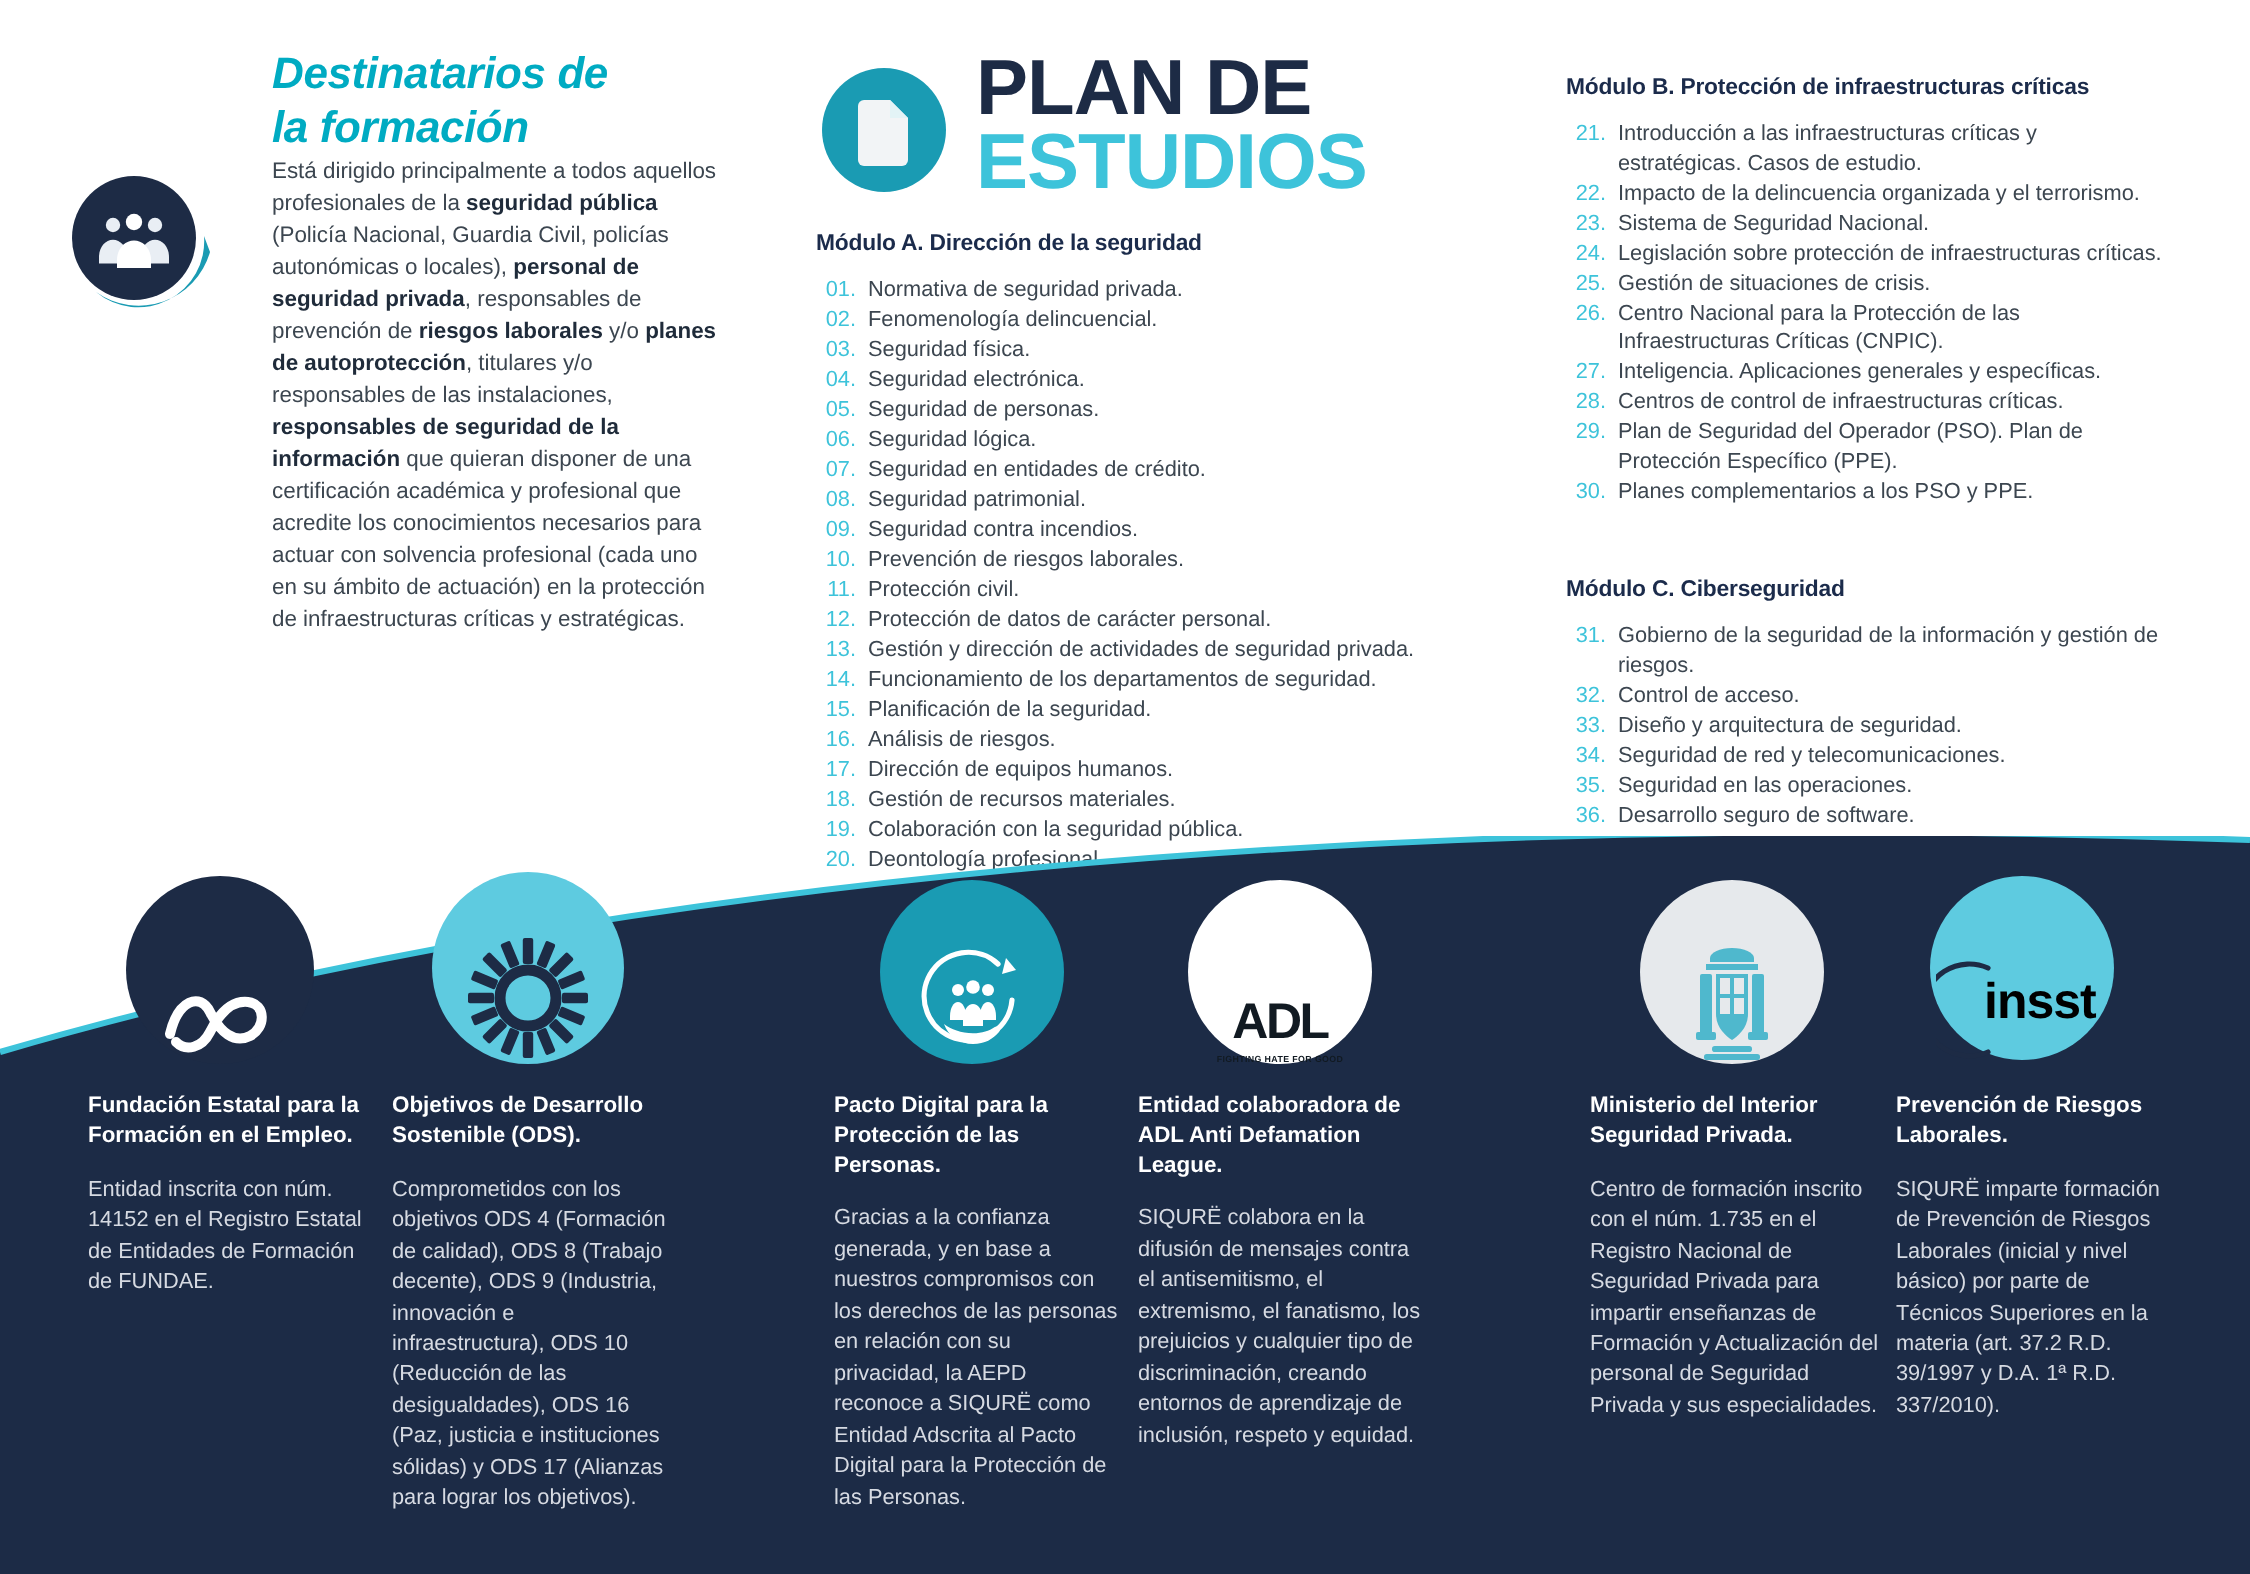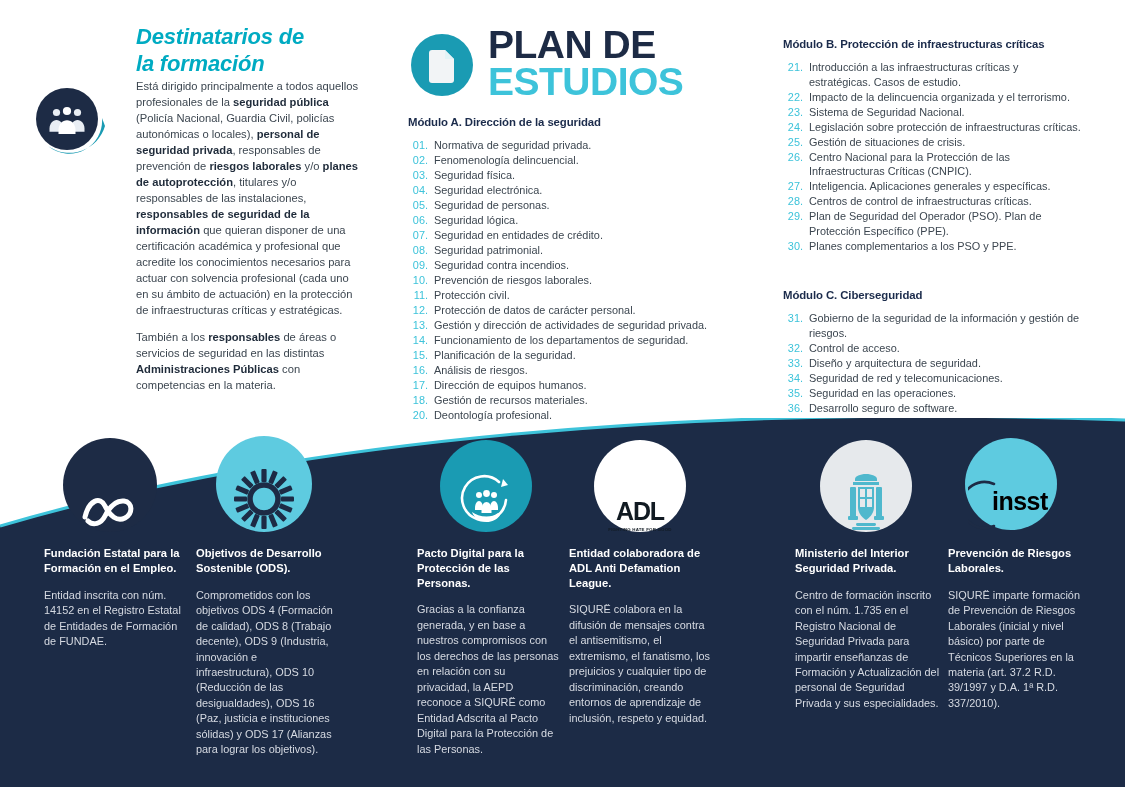--- a/index.html
+++ b/index.html
@@ -114,21 +114,20 @@
               <circle cx="39" cy="31" r="4.1" fill="#ffffff"></circle>
               <circle cx="49.5" cy="32.5" r="3.6" fill="#e9eef4"></circle>
               <path d="M21.5 48.5 c0-5 3.2-8.6 7-8.6 s7 3.6 7 8.6 v3.2 h-14 z" fill="#e9eef4"></path>
               <path d="M56.5 48.5 c0-5-3.2-8.6-7-8.6 s-7 3.6-7 8.6 v3.2 h14 z" fill="#e9eef4"></path>
               <path d="M30.5 50 c0-5.6 3.8-9.8 8.5-9.8 s8.5 4.2 8.5 9.8 v4 h-17 z" fill="#ffffff"></path>
             </g>
           </svg>
         </div>
         <div class="col1-text">
           <p>Está dirigido principalmente a todos aquellos profesionales de la <b>seguridad pública</b> (Policía Nacional, Guardia Civil, policías autonómicas o locales), <b>personal de seguridad privada</b>, responsables de prevención de <b>riesgos laborales</b> y/o <b>planes de autoprotección</b>, titulares y/o responsables de las instalaciones, <b>responsables de seguridad de la información</b> que quieran disponer de una certificación académica y profesional que acredite los conocimientos necesarios para actuar con solvencia profesional (cada uno en su ámbito de actuación) en la protección de infraestructuras críticas y estratégicas.</p>
-          <p>También a los <b>responsables</b> de áreas o servicios de seguridad en las distintas <b>Administraciones Públicas</b> con competencias en la materia.</p>
         </div>
       </div>
     </div>
 
     <div class="col2">
       <div class="plan-head">
         <div class="doc-badge">
           <svg width="62" height="62" viewBox="0 0 62 62">
             <circle cx="31" cy="31" r="31" fill="#1a9bb3"></circle>
             <path d="M21 16 h13 l9 9 v21 a3 3 0 0 1 -3 3 h-19 a3 3 0 0 1 -3 -3 v-27 a3 3 0 0 1 3 -3 z" fill="#f2f4f6"></path>
@@ -155,20 +154,21 @@
           <li><span class="num">09.</span><span>Seguridad contra incendios.</span></li>
           <li><span class="num">10.</span><span>Prevención de riesgos laborales.</span></li>
           <li><span class="num">11.</span><span>Protección civil.</span></li>
           <li><span class="num">12.</span><span>Protección de datos de carácter personal.</span></li>
           <li><span class="num">13.</span><span>Gestión y dirección de actividades de seguridad privada.</span></li>
           <li><span class="num">14.</span><span>Funcionamiento de los departamentos de seguridad.</span></li>
           <li><span class="num">15.</span><span>Planificación de la seguridad.</span></li>
           <li><span class="num">16.</span><span>Análisis de riesgos.</span></li>
           <li><span class="num">17.</span><span>Dirección de equipos humanos.</span></li>
           <li><span class="num">18.</span><span>Gestión de recursos materiales.</span></li>
+          <li><span class="num">19.</span><span>Colaboración con la seguridad pública.</span></li>
           <li><span class="num">20.</span><span>Deontología profesional.</span></li>
         </ul>
     </div>
 
     <div class="col3">
       <div class="mod-title">Módulo B. Protección de infraestructuras críticas</div>
       <ul class="syllabus">
           <li><span class="num">21.</span><span>Introducción a las infraestructuras críticas y estratégicas. Casos de estudio.</span></li>
           <li><span class="num">22.</span><span>Impacto de la delincuencia organizada y el terrorismo.</span></li>
           <li><span class="num">23.</span><span>Sistema de Seguridad Nacional.</span></li>

